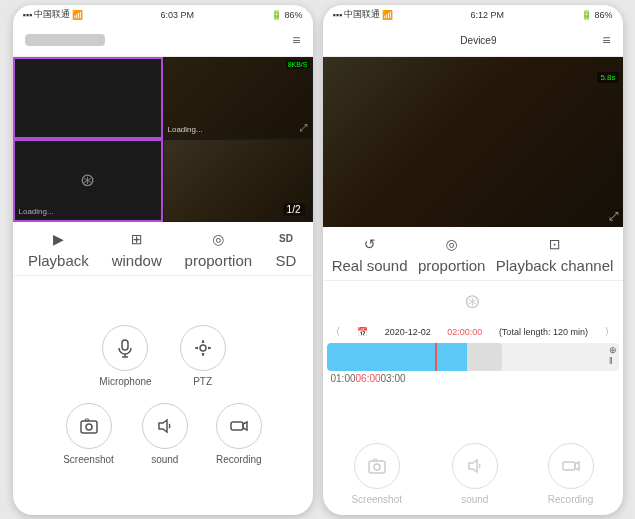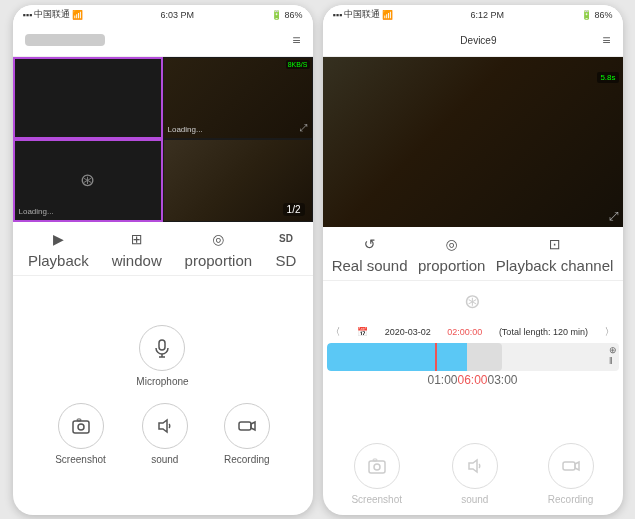--- a/index.html
+++ b/index.html
@@ -167,21 +167,21 @@
       display: flex;
       flex-direction: column;
       align-items: center;
       justify-content: center;
       padding: 10px;
       gap: 16px;
     }
     .controls-row {
       display: flex;
       justify-content: center;
-      gap: 36px;
+      gap: 28px;
     }
     .control-btn {
       display: flex;
       flex-direction: column;
       align-items: center;
       gap: 5px;
       cursor: pointer;
     }
     .control-circle {
       width: 46px;
@@ -288,23 +288,23 @@
       position: absolute;
       left: 37%;
       top: 0;
       width: 2px;
       height: 100%;
       background: #e55;
     }
 
     .timeline-labels {
       display: flex;
-      justify-content: center;
+      justify-content: flex-start;
       padding: 2px 8px;
-      font-size: 12px;
+      font-size: 10px;
       color: #666;
     }
 
     .bottom-controls {
       display: flex;
       justify-content: space-around;
       align-items: center;
       padding: 10px 4px;
       margin-top: auto;
     }
@@ -380,20 +380,36 @@
         <div class="control-circle">
           <svg width="20" height="20" viewBox="0 0 20 20" fill="none">
             <rect x="7" y="2" width="6" height="10" rx="3" stroke="#555" stroke-width="1.5"></rect>
             <path d="M4 10c0 3.3 2.7 6 6 6s6-2.7 6-6" stroke="#555" stroke-width="1.5" fill="none"></path>
             <line x1="10" y1="16" x2="10" y2="19" stroke="#555" stroke-width="1.5"></line>
             <line x1="7" y1="19" x2="13" y2="19" stroke="#555" stroke-width="1.5"></line>
           </svg>
         </div>
         <span class="control-label">Microphone</span>
       </div>
+      <div class="control-btn">
+        <div class="control-circle">
+          <svg width="20" height="20" viewBox="0 0 20 20" fill="none">
+            <circle cx="10" cy="10" r="3" stroke="#555" stroke-width="1.5"></circle>
+            <line x1="10" y1="2" x2="10" y2="5" stroke="#555" stroke-width="1.5"></line>
+            <line x1="10" y1="15" x2="10" y2="18" stroke="#555" stroke-width="1.5"></line>
+            <line x1="2" y1="10" x2="5" y2="10" stroke="#555" stroke-width="1.5"></line>
+            <line x1="15" y1="10" x2="18" y2="10" stroke="#555" stroke-width="1.5"></line>
+            <polygon points="10,2 8.5,5 11.5,5" fill="#555"></polygon>
+            <polygon points="10,18 8.5,15 11.5,15" fill="#555"></polygon>
+            <polygon points="2,10 5,8.5 5,11.5" fill="#555"></polygon>
+            <polygon points="18,10 15,8.5 15,11.5" fill="#555"></polygon>
+          </svg>
+        </div>
+        <span class="control-label">PTZ</span>
+      </div>
     </div>
 
     <div class="controls-row">
       <div class="control-btn">
         <div class="control-circle">
           <svg width="20" height="20" viewBox="0 0 20 20" fill="none">
             <rect x="2" y="5" width="16" height="12" rx="2" stroke="#555" stroke-width="1.5"></rect>
             <circle cx="10" cy="11" r="3" stroke="#555" stroke-width="1.5"></circle>
             <rect x="6" y="3" width="4" height="2" rx="1" stroke="#555" stroke-width="1"></rect>
           </svg>
@@ -464,21 +480,21 @@
     </div>
   </div>
 
   <div class="spinner-area">
     <span class="spinner">⊛</span>
   </div>
 
   <div class="timeline-header">
     <span class="nav-arrow">〈</span>
     <span>📅</span>
-    <span>2020-03-02</span>
+    <span>2020-12-02</span>
     <span style="color:#e55;">02:00:00</span>
     <span>(Total length: 120 min)</span>
     <span class="nav-arrow">〉</span>
   </div>
 
   <div class="timeline-bar">
     <div class="timeline-fill"></div>
     <div class="timeline-cursor"></div>
     <div style="position:absolute;right:2px;top:2px;display:flex;flex-direction:column;gap:1px;">
       <span style="font-size:9px;color:#666;cursor:pointer;">⊕</span>

